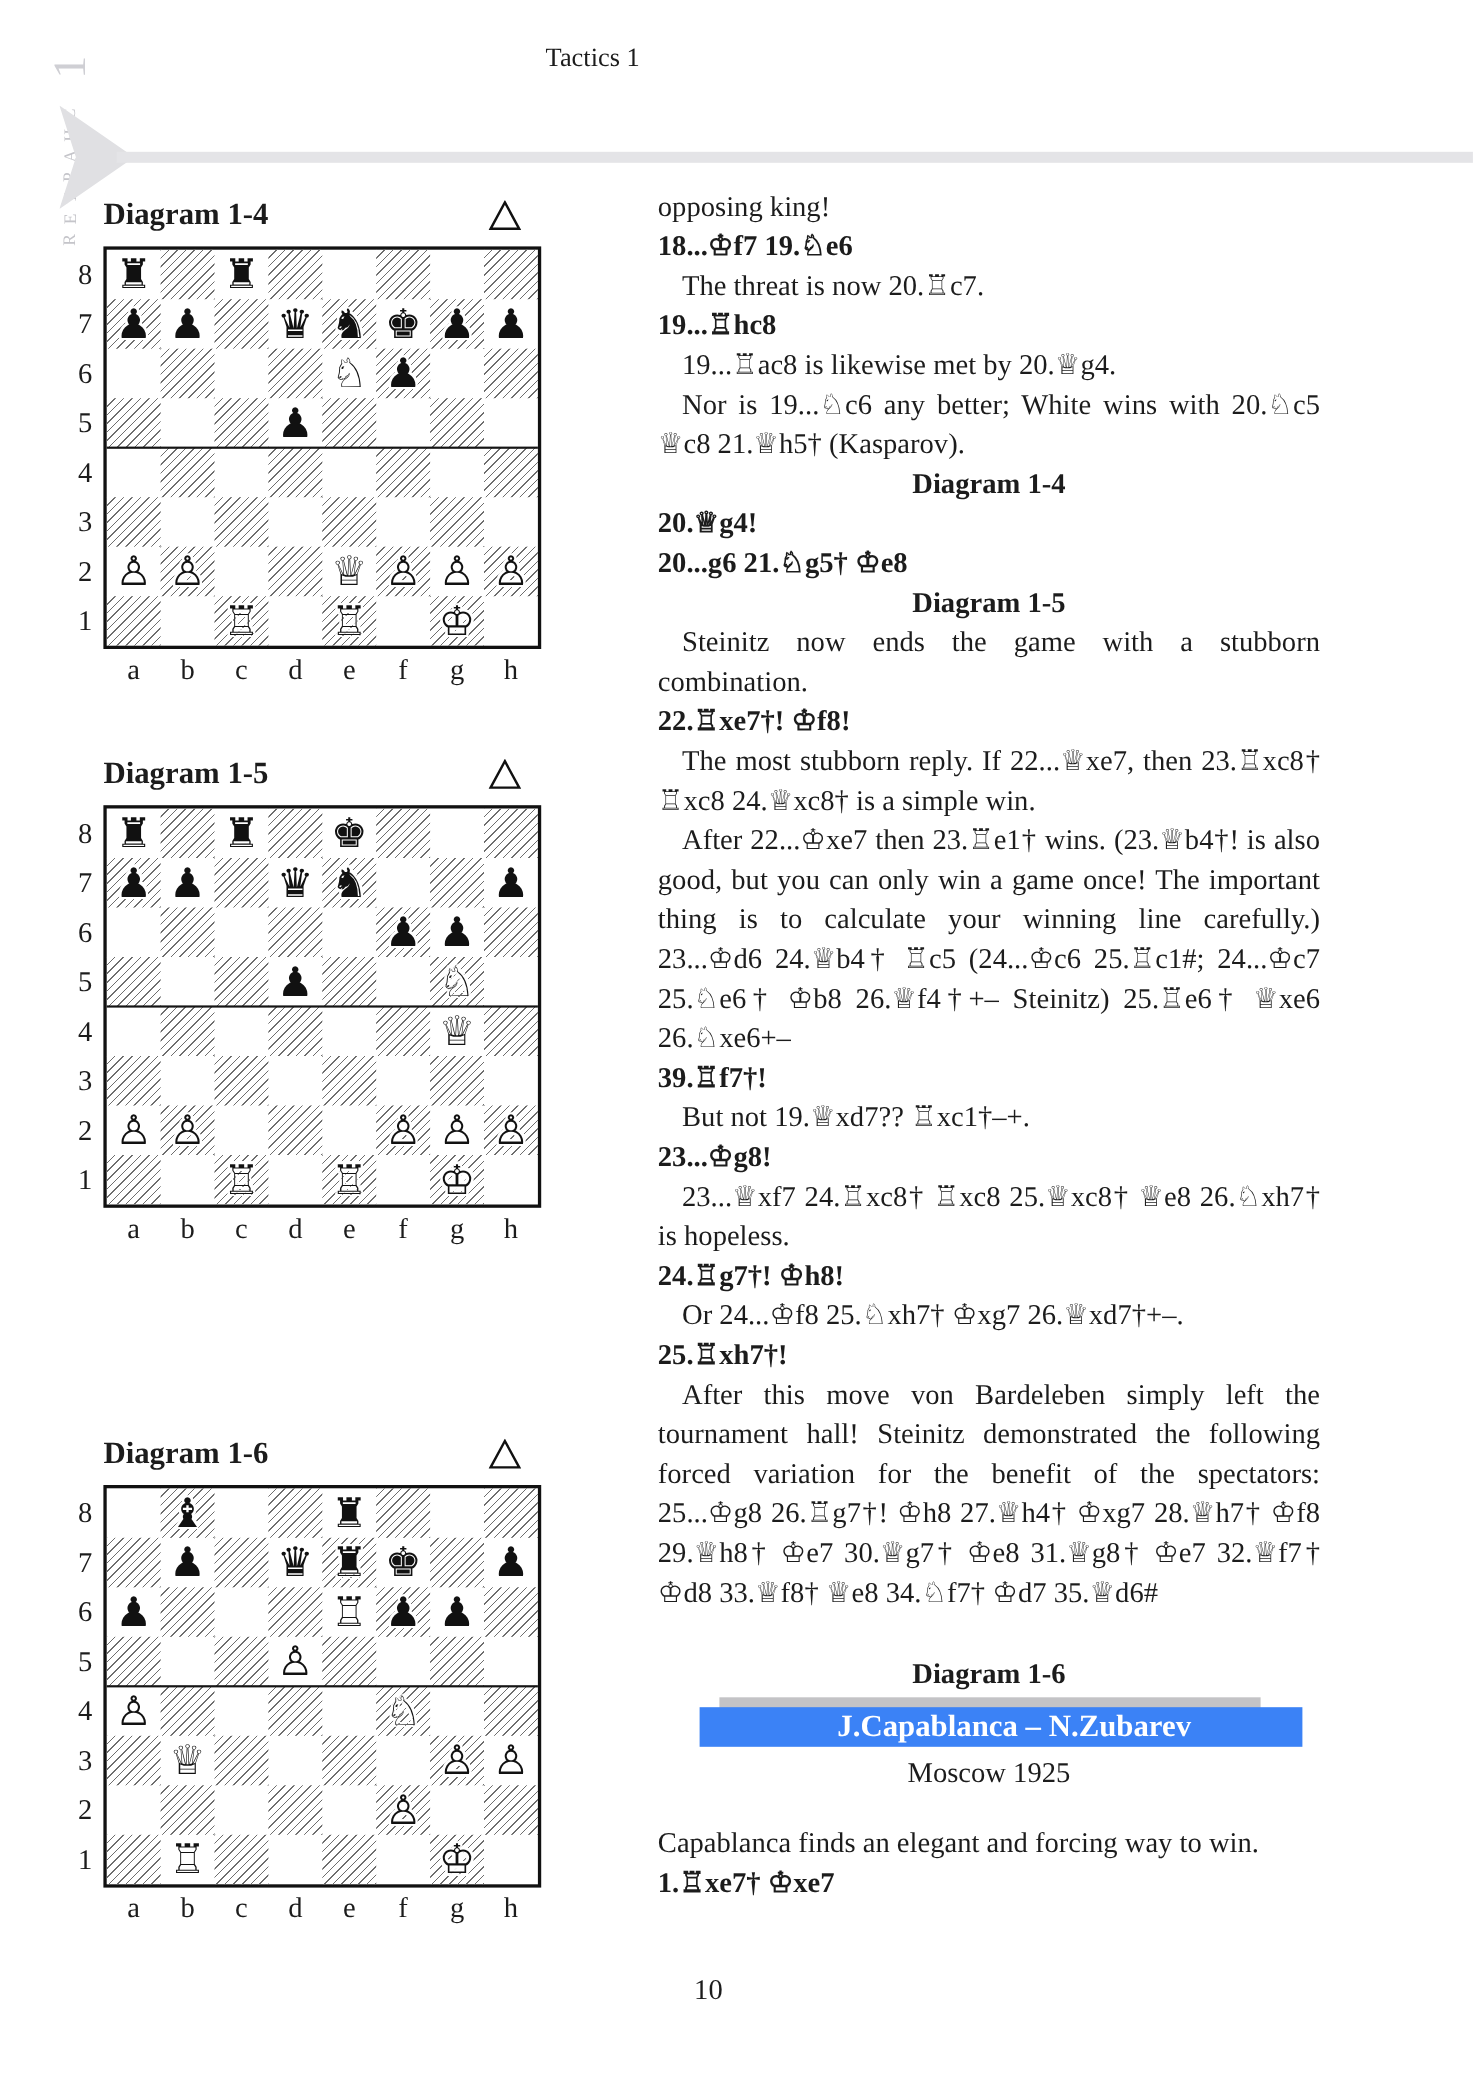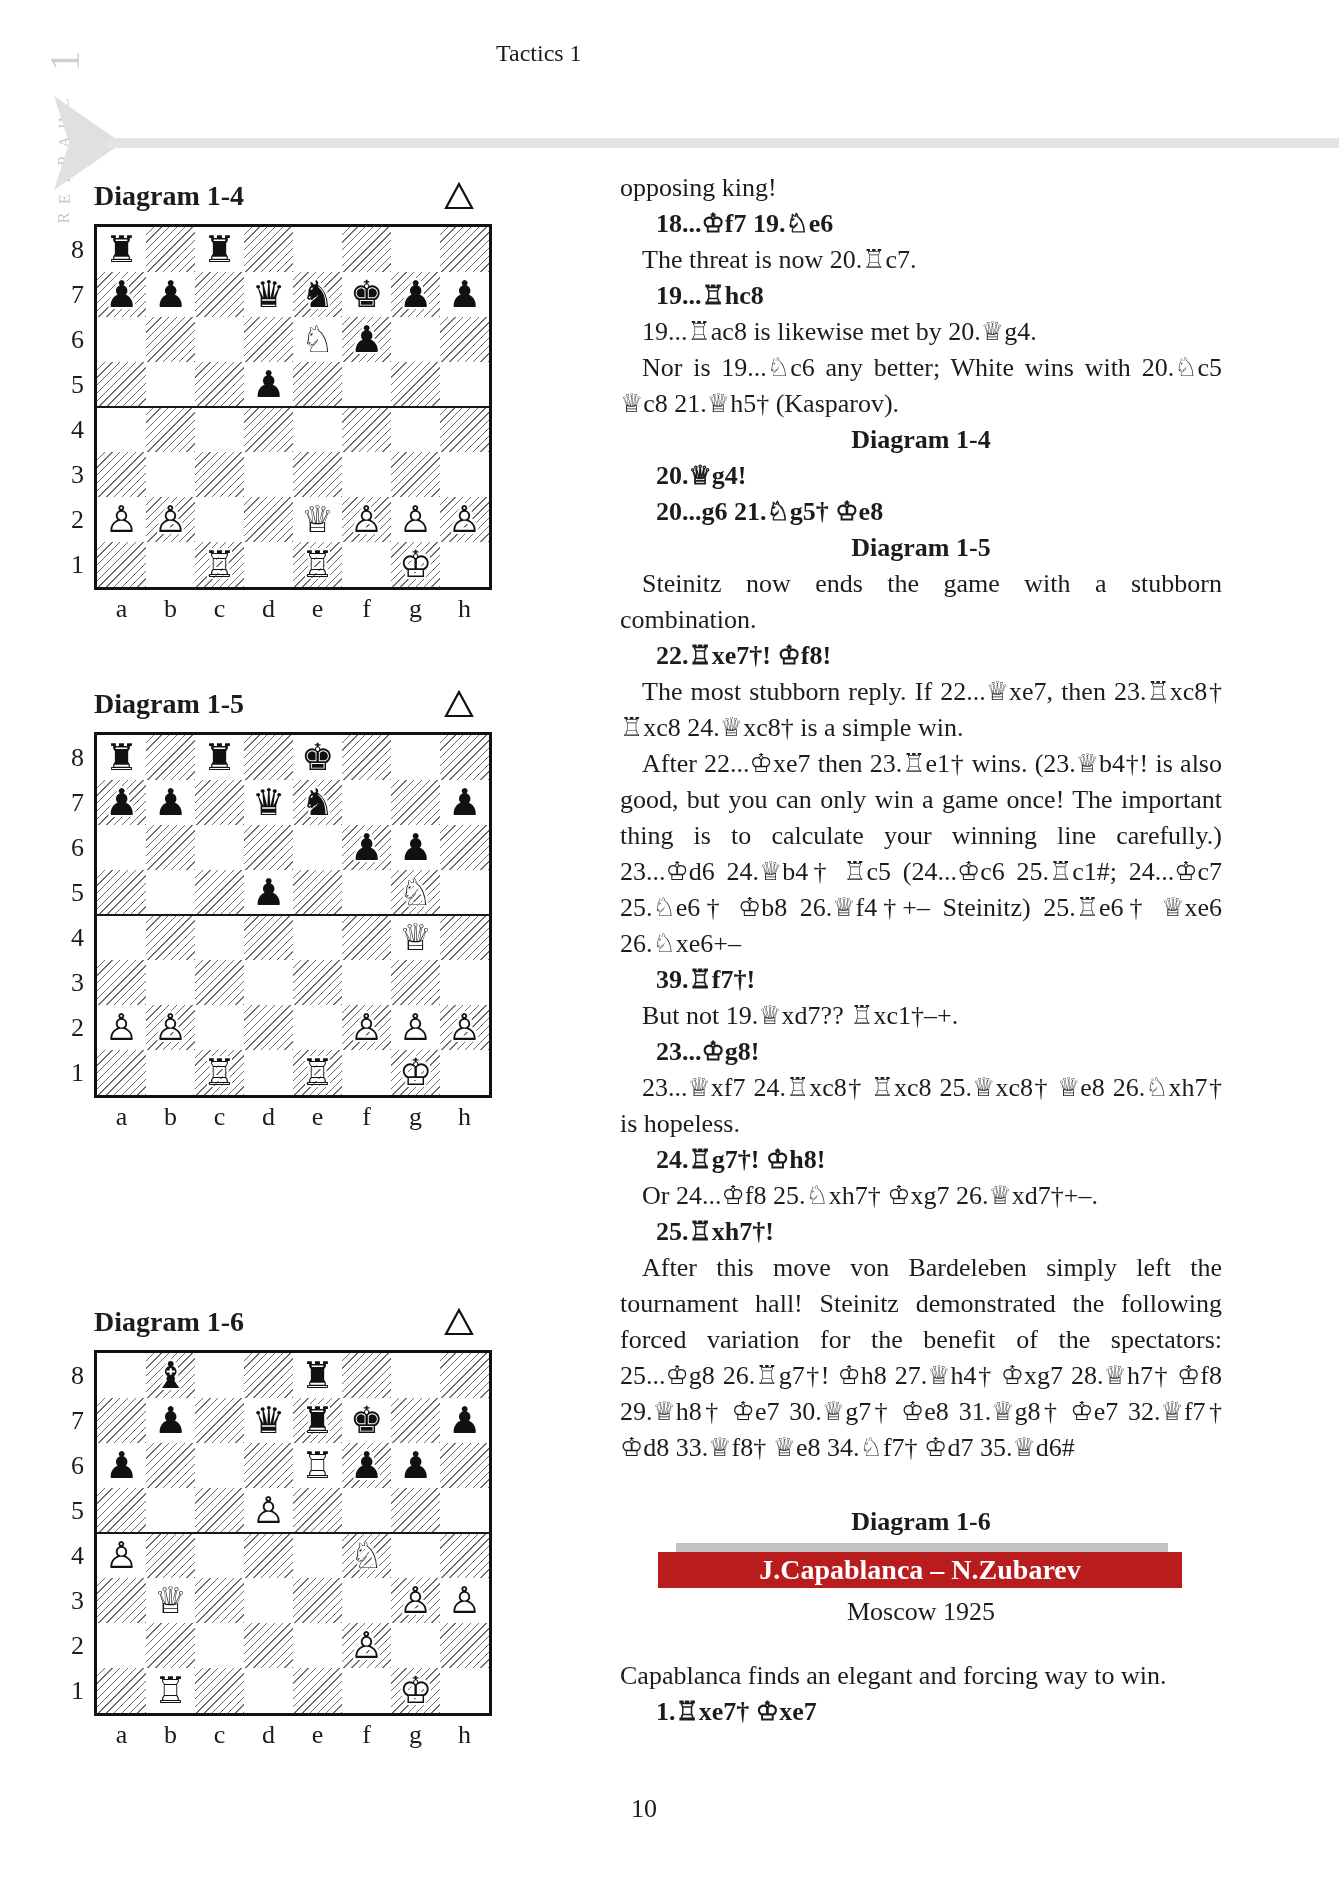--- a/index.html
+++ b/index.html
@@ -36,31 +36,31 @@
     font-family:"DejaVu Sans",sans-serif;font-size:37px;line-height:45px;color:#111;
     text-shadow:-2px 0 0 #fff,2px 0 0 #fff,0 -2px 0 #fff,0 2px 0 #fff,
                 -2px -2px 0 #fff,2px -2px 0 #fff,-2px 2px 0 #fff,2px 2px 0 #fff,
                 0 0 3px #fff;
   }
   .rank-labels{position:absolute;left:-36px;top:3px;width:26px;}
   .rank-labels span{display:block;height:45px;line-height:45px;font-size:26px;text-align:right;}
   .file-labels{display:flex;margin-left:3px;margin-top:4px;}
   .file-labels span{display:block;width:49px;text-align:center;font-size:26px;}
   
-  .text-col{position:absolute;left:620px;top:170px;width:602px;}
+  .text-col{position:absolute;left:598px;top:170px;width:602px;}
   .text-col p{margin:0;font-size:26px;line-height:36px;text-align:justify;}
   .text-col p.indent{text-indent:22px;}
-  .text-col p.move{font-weight:bold;text-align:left;margin-left:36px;}
+  .text-col p.move{font-weight:bold;text-align:left;}
   .text-col p.ref{font-weight:bold;text-align:center;text-indent:0;}
   .text-col p.ref-spaced{font-weight:bold;text-align:center;margin-top:38px;}
   .text-col p.flush-spaced{margin-top:28px;}
   .game-bar-wrap{position:relative;margin-top:12px;height:36px;}
   .game-bar-shadow{position:absolute;left:56px;top:-9px;width:492px;height:10px;background:#c3c3c6;}
-  .game-bar{position:absolute;left:38px;top:0;width:524px;height:36px;background:#b91c1c;
-    color:#fff;font-weight:bold;font-size:28px;line-height:36px;text-align:center;}
+  .game-bar{position:absolute;left:38px;top:0;width:524px;height:36px;background:#3b82f6;
+    color:#fff;font-weight:bold;font-size:28px;line-height:36px;text-align:center;padding-left:24px;}
   .game-city{text-align:center !important;font-size:25px;margin-top:6px !important;}
 </style>
 </head>
 <body>
 
 <div class="chapter-col">
   <span class="chapter-num">1</span>
   <div class="chapter-letters">
       <span>C</span>
       <span>H</span>

